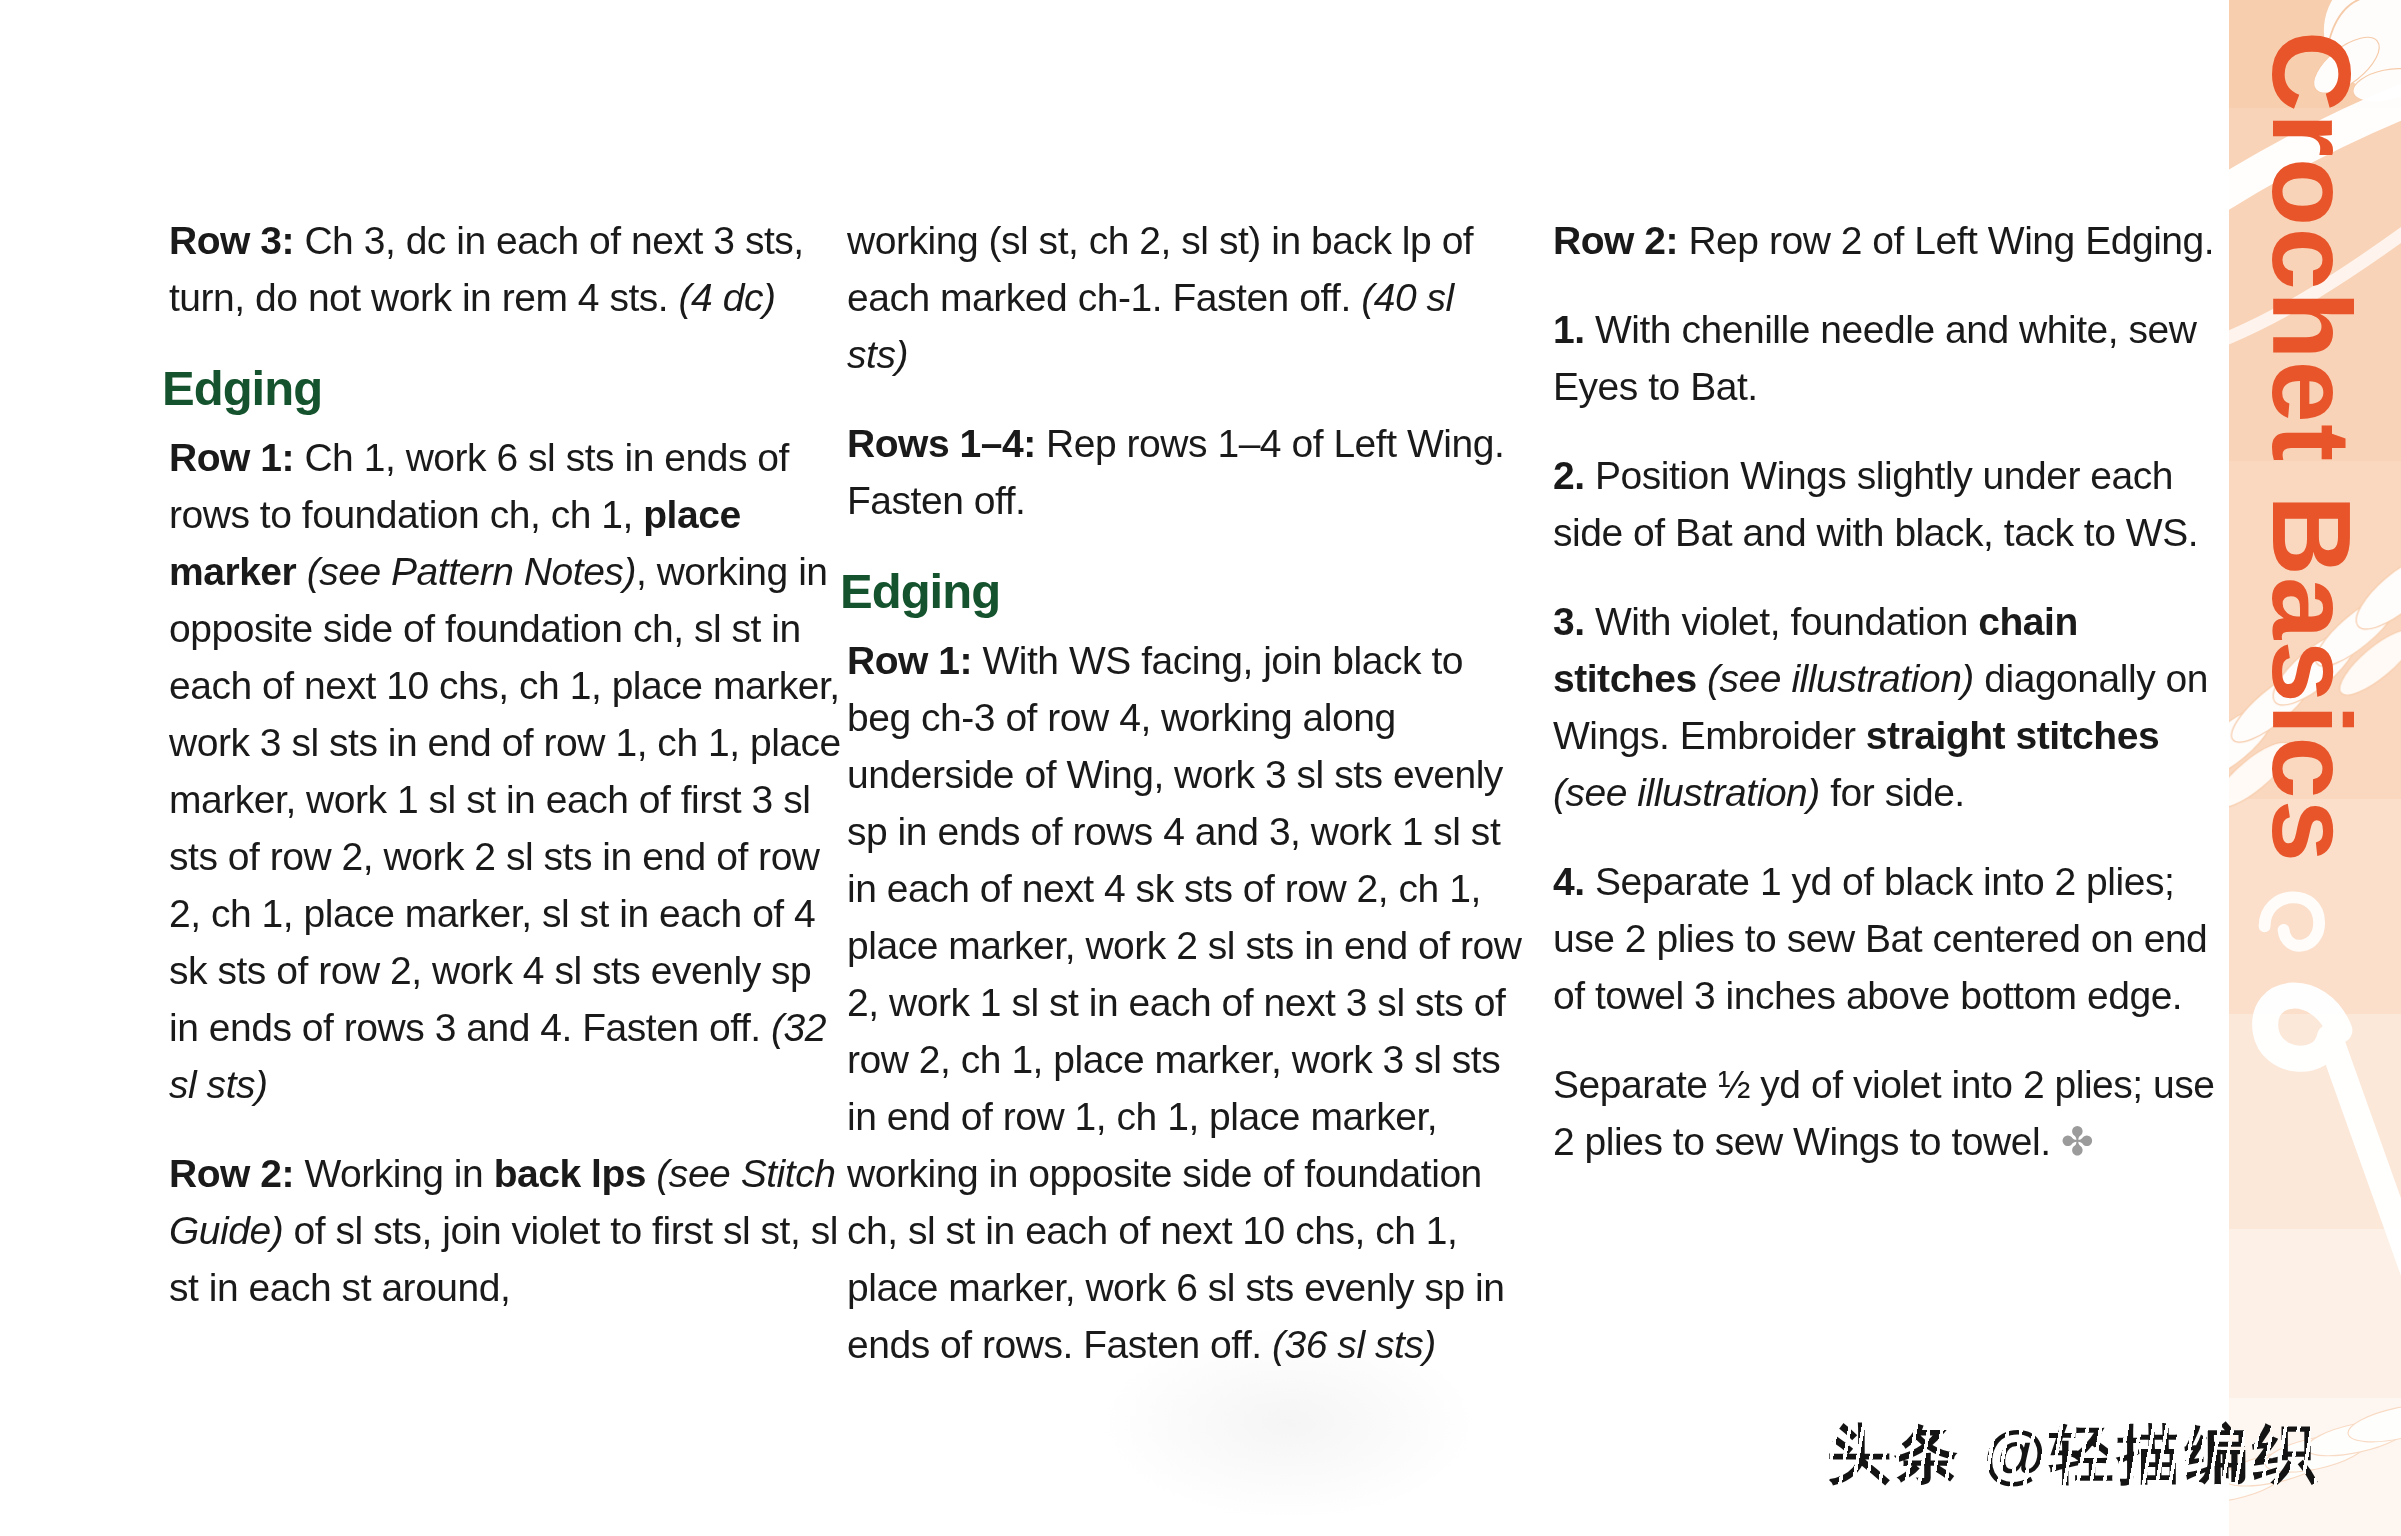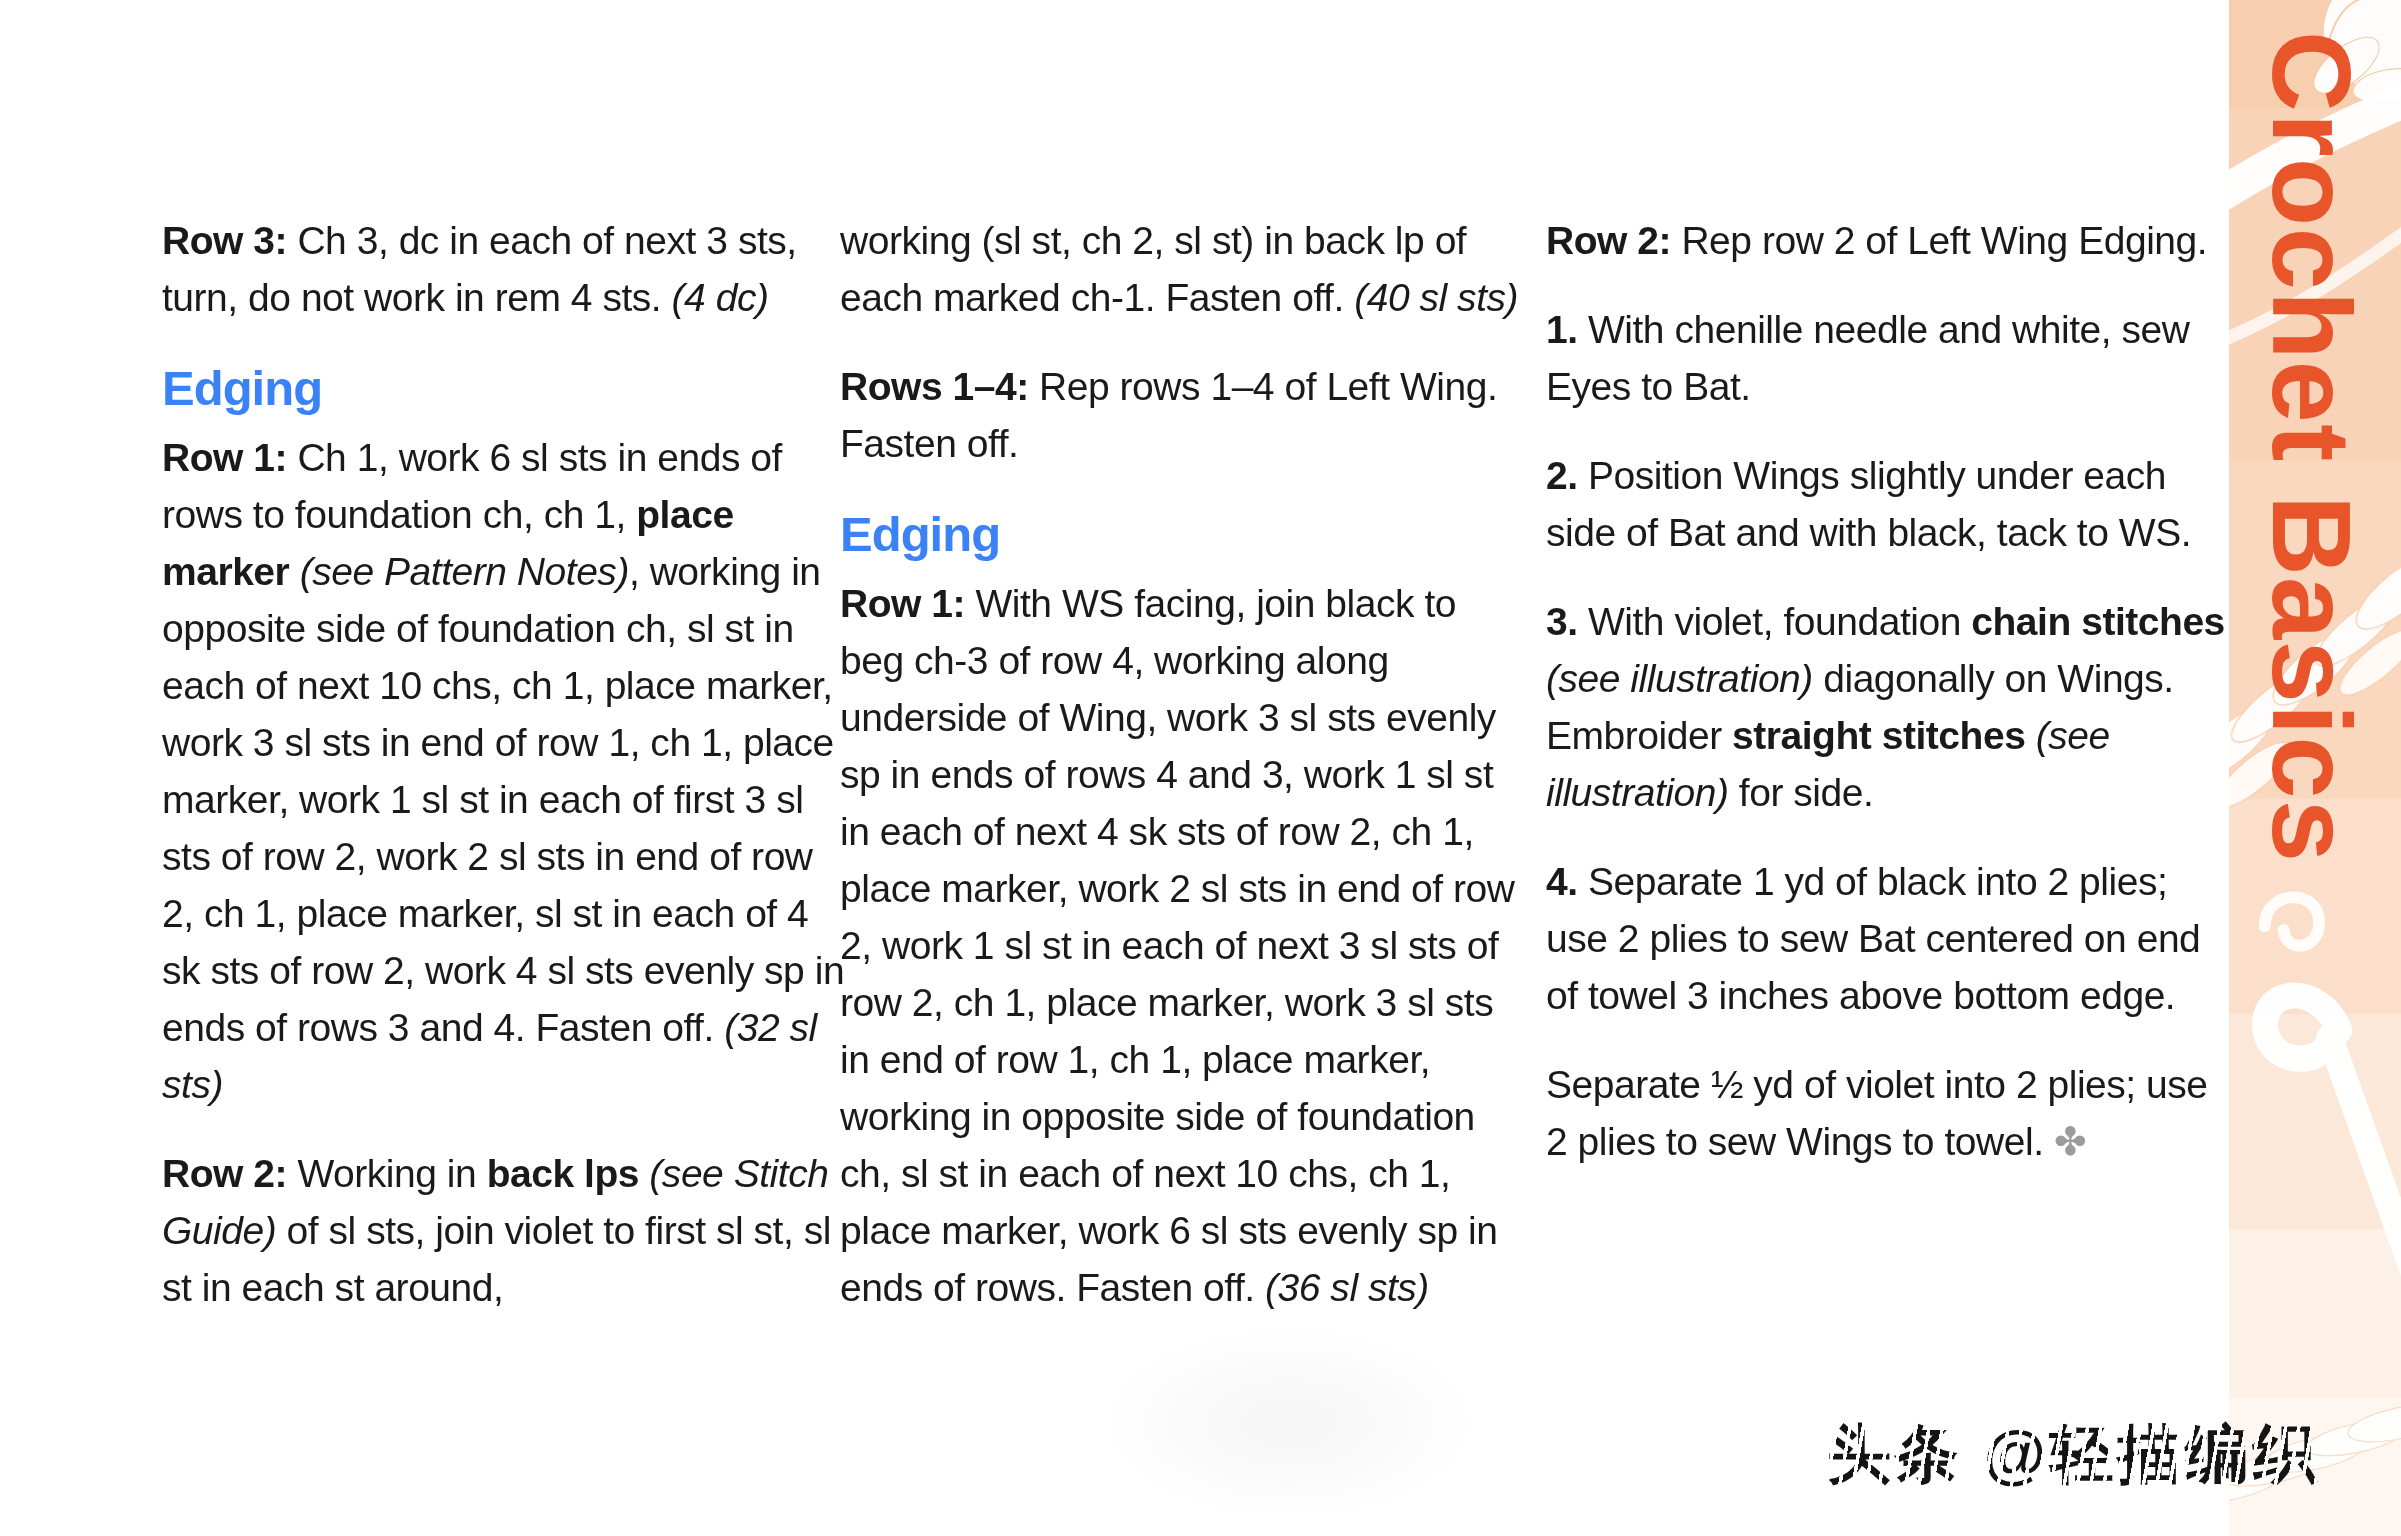--- a/index.html
+++ b/index.html
@@ -20,28 +20,28 @@
     color:#1a1a1a;
     font-size:39px;
     line-height:57px;
     letter-spacing:-0.012em;
     z-index:2;
   }
   #col1{left:162px;}
   #col2{left:840px;}
   #col3{left:1546px;}
 
-  .col p{margin:0 0 32px 0;}
+  .col p{margin:0 0 32px 7px;}
   .col h2{
     font-size:57px;line-height:67px;margin:9.5px 0 13px 0;
     font-weight:bold;letter-spacing:-0.02em;color:#161616;
   }
   .col h3{
     font-size:49px;line-height:61px;margin:4.8px 0 9.5px 0;
-    font-weight:bold;letter-spacing:-0.02em;color:#3b82f6;
+    font-weight:bold;letter-spacing:-0.02em;color:#14532d;
   }
   .b{font-weight:bold;}
   .i{font-style:italic;}
   .sym{color:#9b9b9b;font-style:normal;}
 
   
   .ghost{
     position:absolute;left:1099px;top:1325px;width:380px;height:196px;
     background:radial-gradient(ellipse at center,#ededed 0%,rgba(237,237,237,0) 70%);
     opacity:.55;border-radius:50%;z-index:1;

